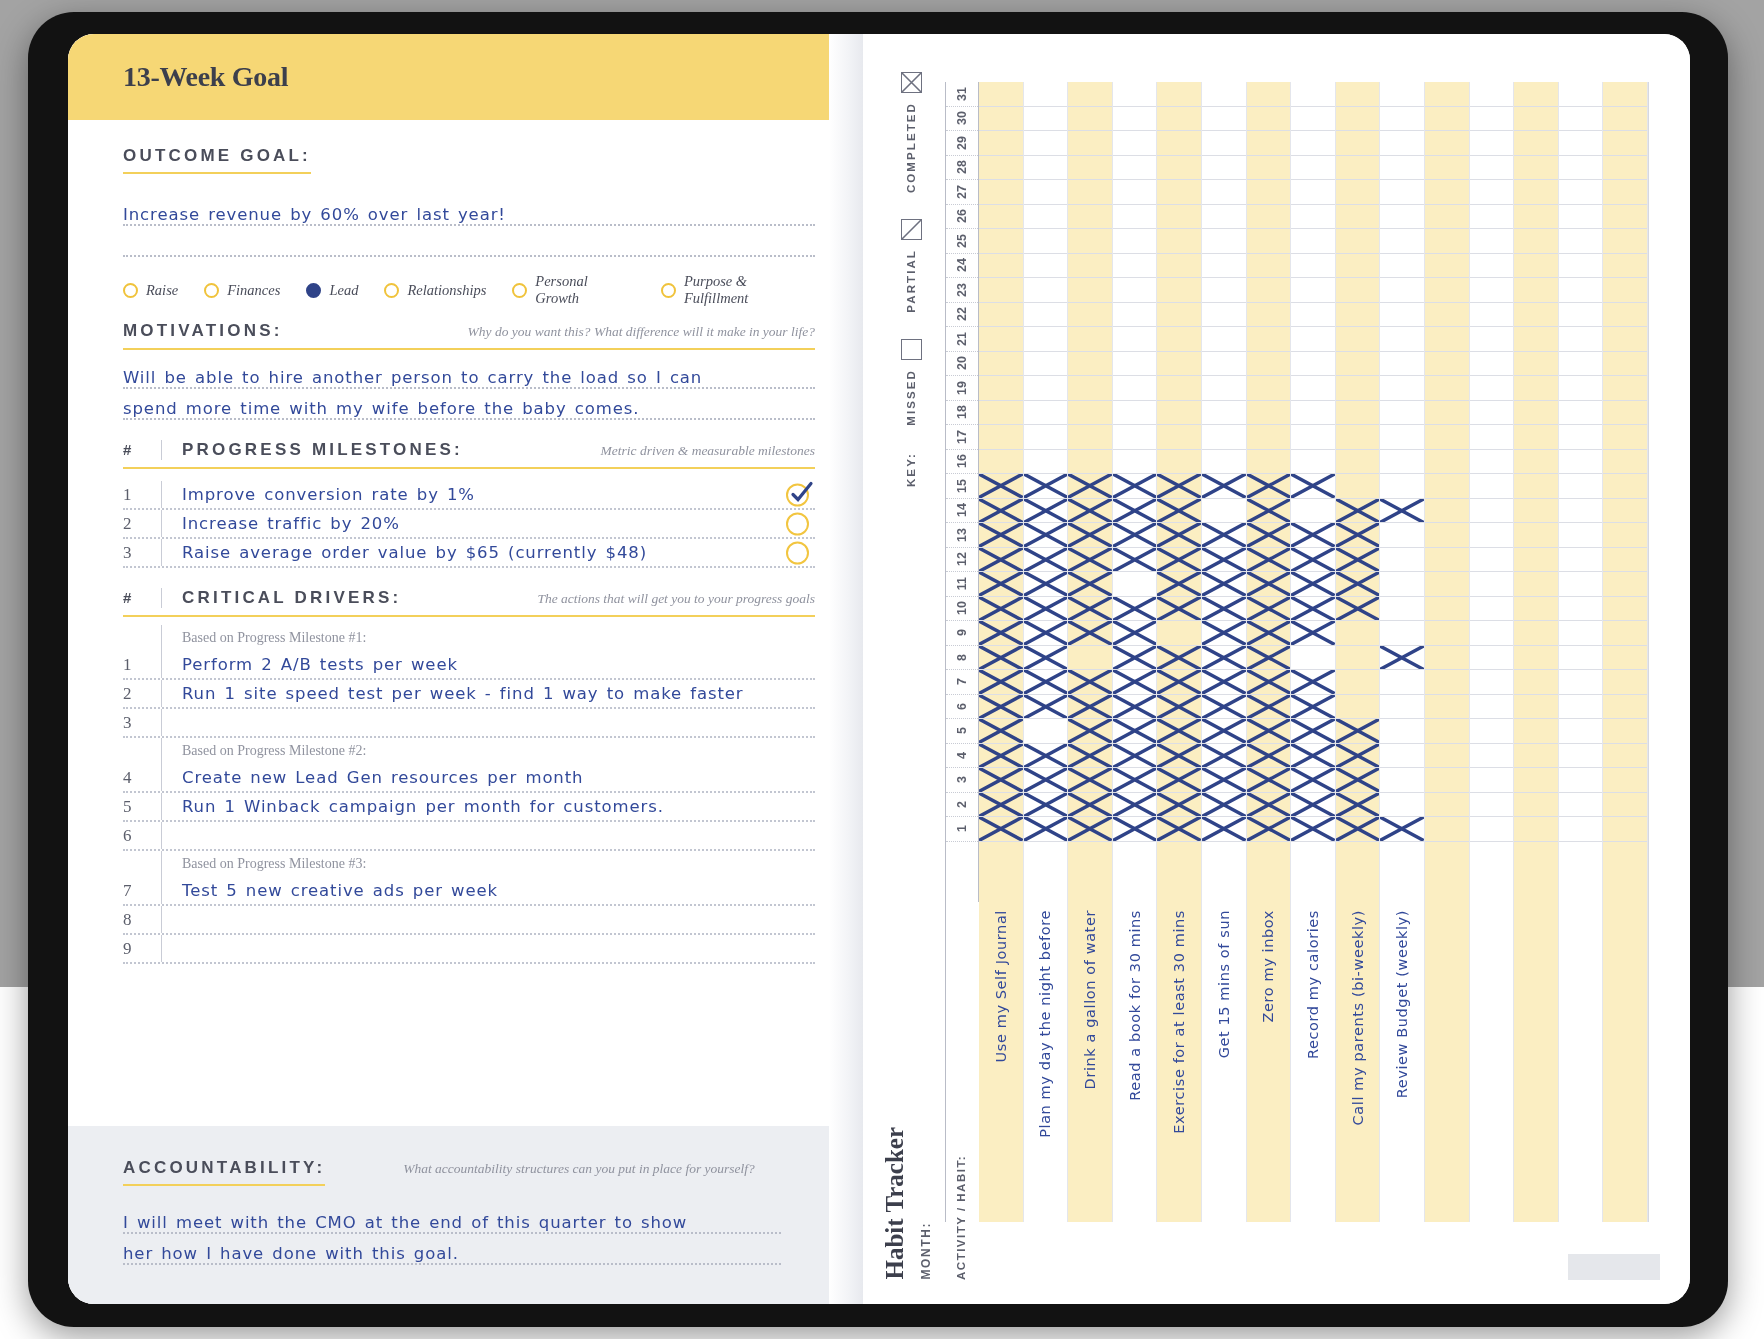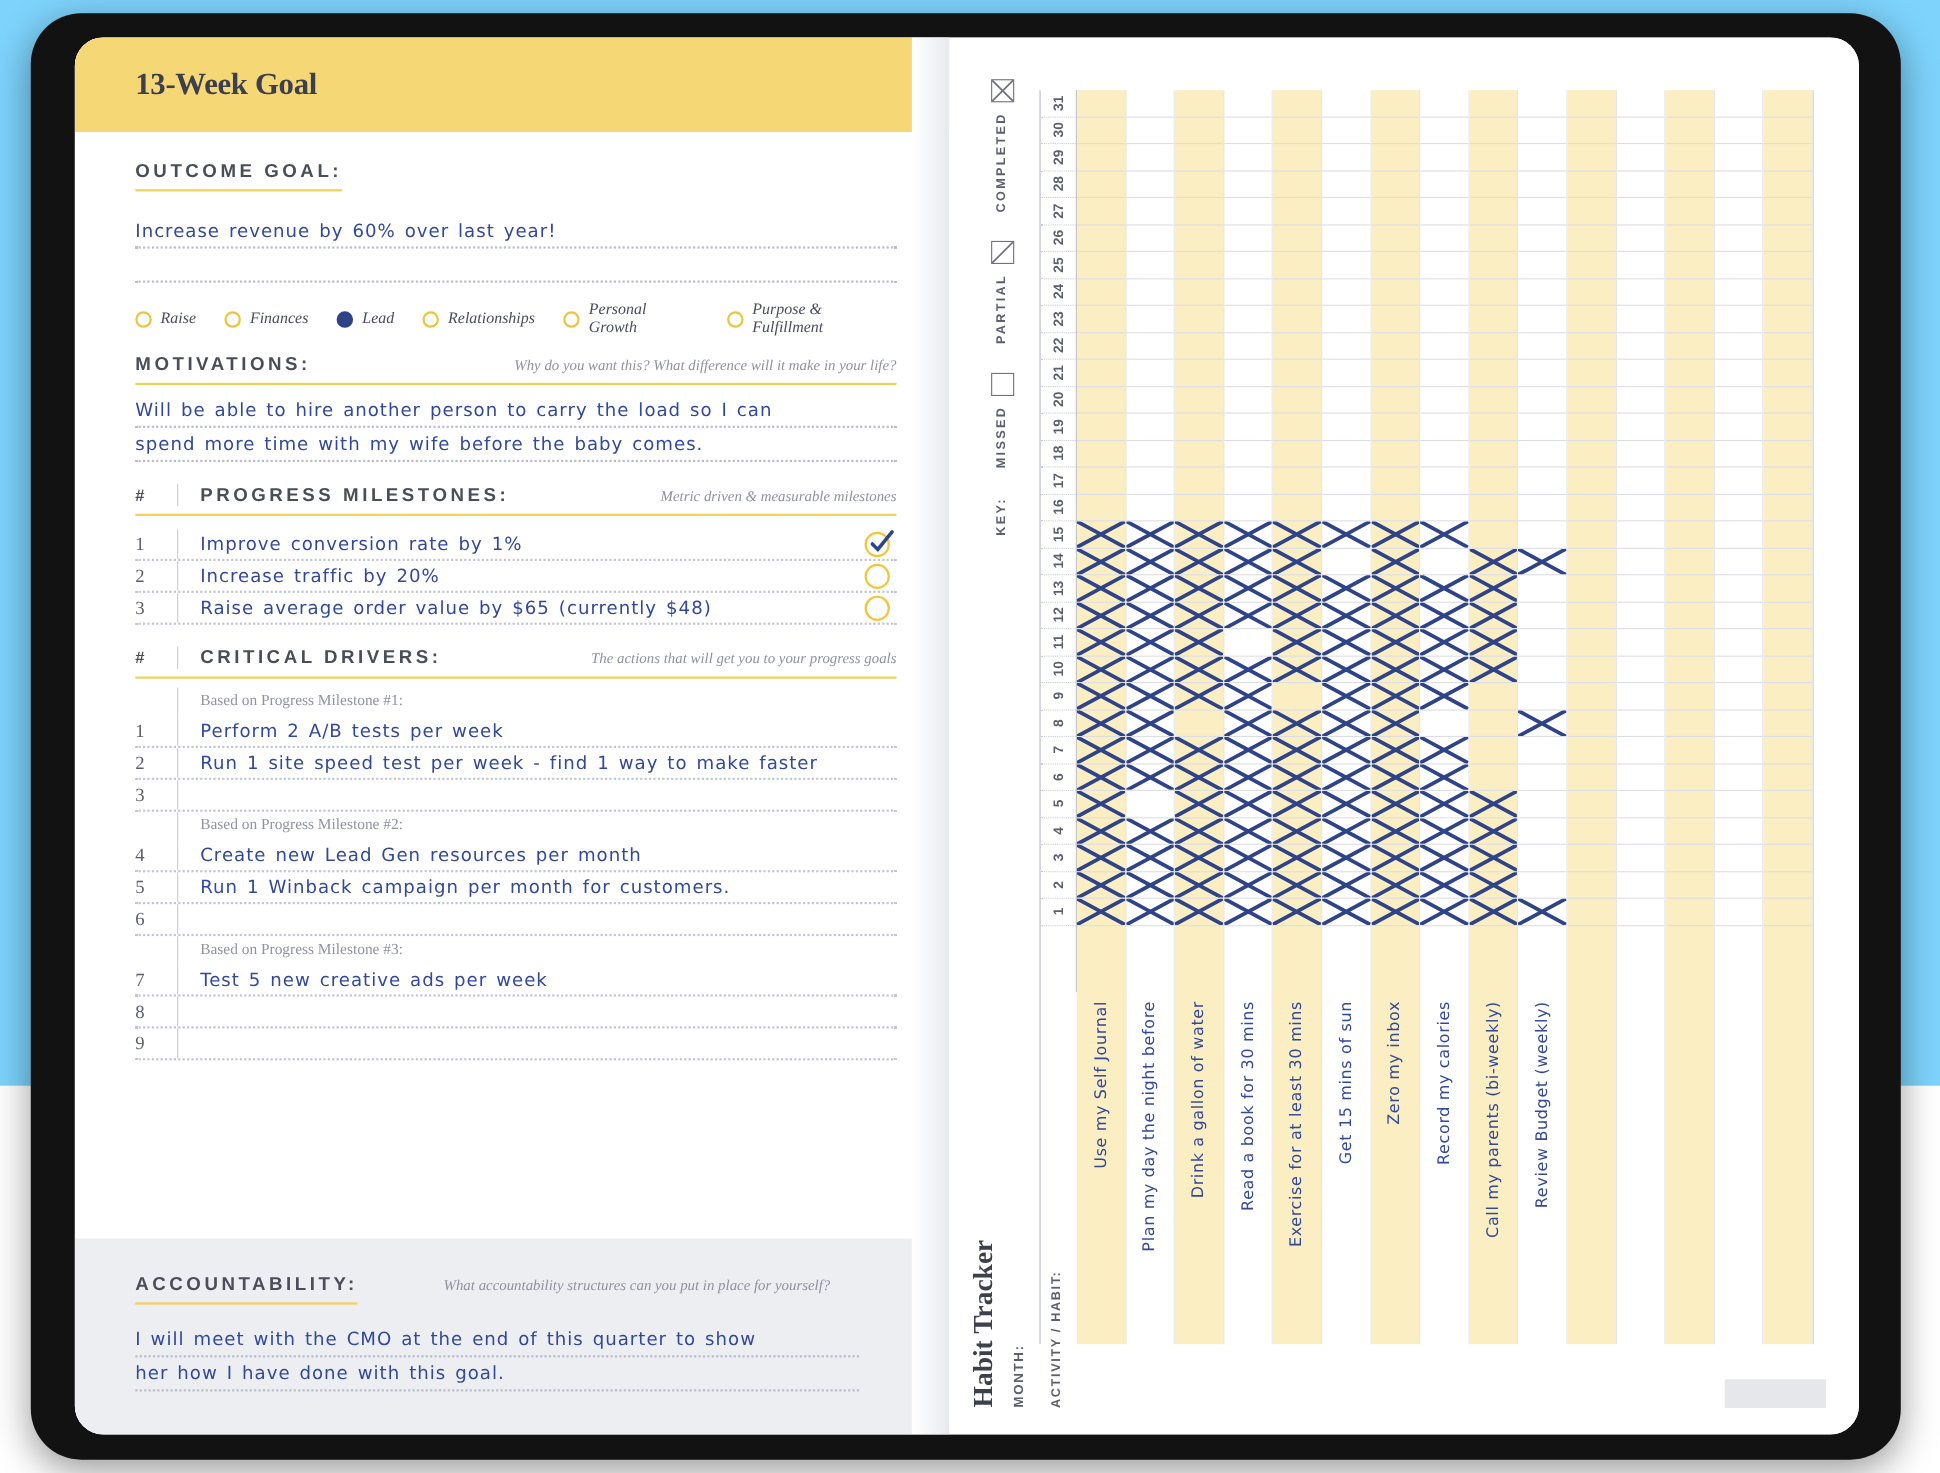--- a/index.html
+++ b/index.html
@@ -7,21 +7,21 @@
     width: 1764px; height: 1339px;
     background: #ffffff;
     font-family: "Liberation Sans", sans-serif;
     overflow: hidden;
   }
 
   
   #device {
     position: absolute; left: 0; top: 0;
     width: 1764px; height: 987px;
-    background: #7dd3fc;
+    background: #a3a3a3;
   }
   #tablet {
     position: absolute;
     left: 28px; top: 12px;
     width: 1700px; height: 1315px;
     background: #121212;
     border-radius: 46px;
     box-shadow: 0 10px 34px rgba(0,0,0,.40);
   }
   #screen {
@@ -78,21 +78,21 @@
   .sec-head-short { display:inline-block; border-bottom:2px solid #f3d05a; padding-bottom:6px;}
 
   .hw {
     font-family: "DejaVu Sans", sans-serif;
     color: #32499a; font-size: 16.5px;
     letter-spacing: .9px; word-spacing: 2px;
   }
   .wline {
     height: 29px;
     border-bottom: 2px dotted #b9bdc9;
-    display: flex; align-items: center;
+    display: flex; align-items: flex-end;
   }
   .wline.tall { height: 31px; }
 
   .lifearea-row {
     display: flex; align-items: center; gap: 0;
     margin-top: 16px; margin-bottom: 4px;
   }
   .la { display: flex; align-items: center; gap: 8px; margin-right: 26px; }
   .la:last-child { margin-right: 0; }
   .la-dot {

